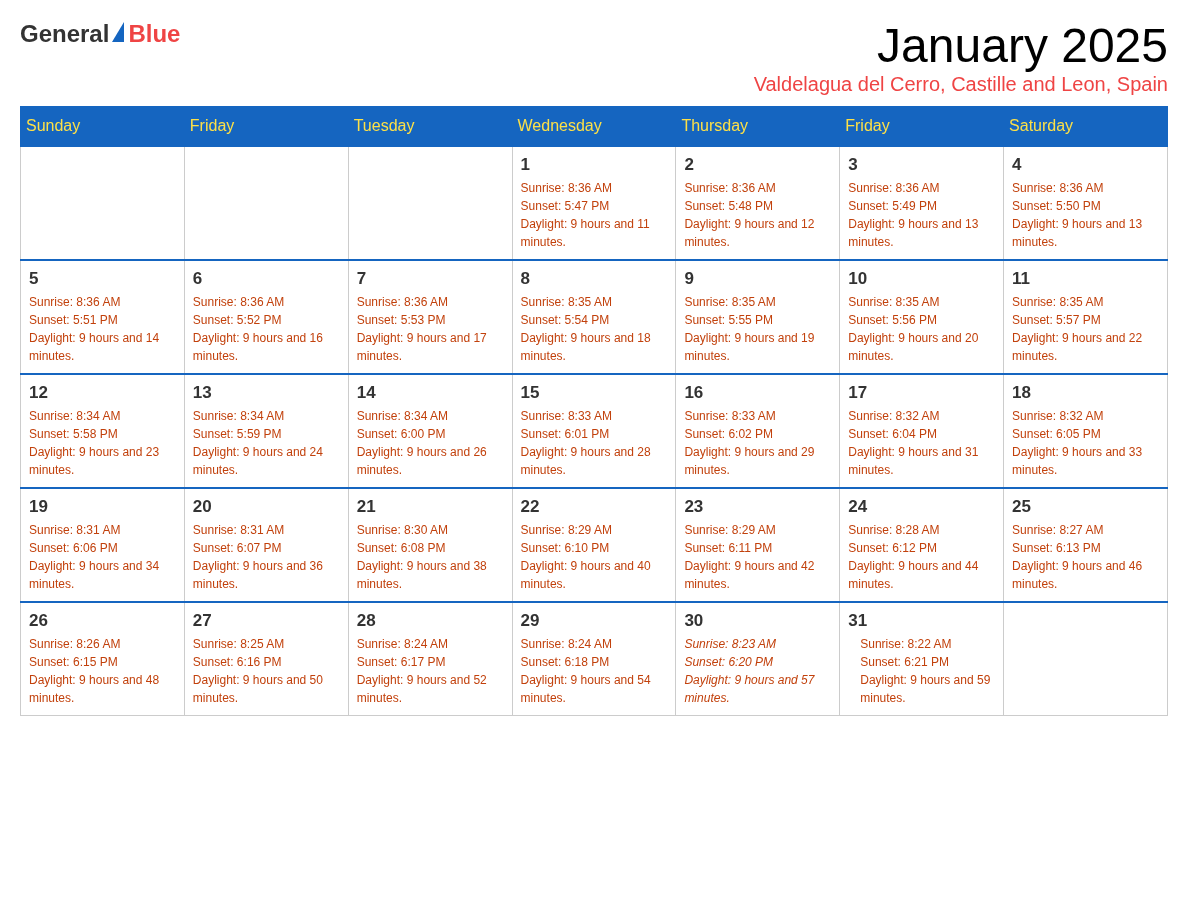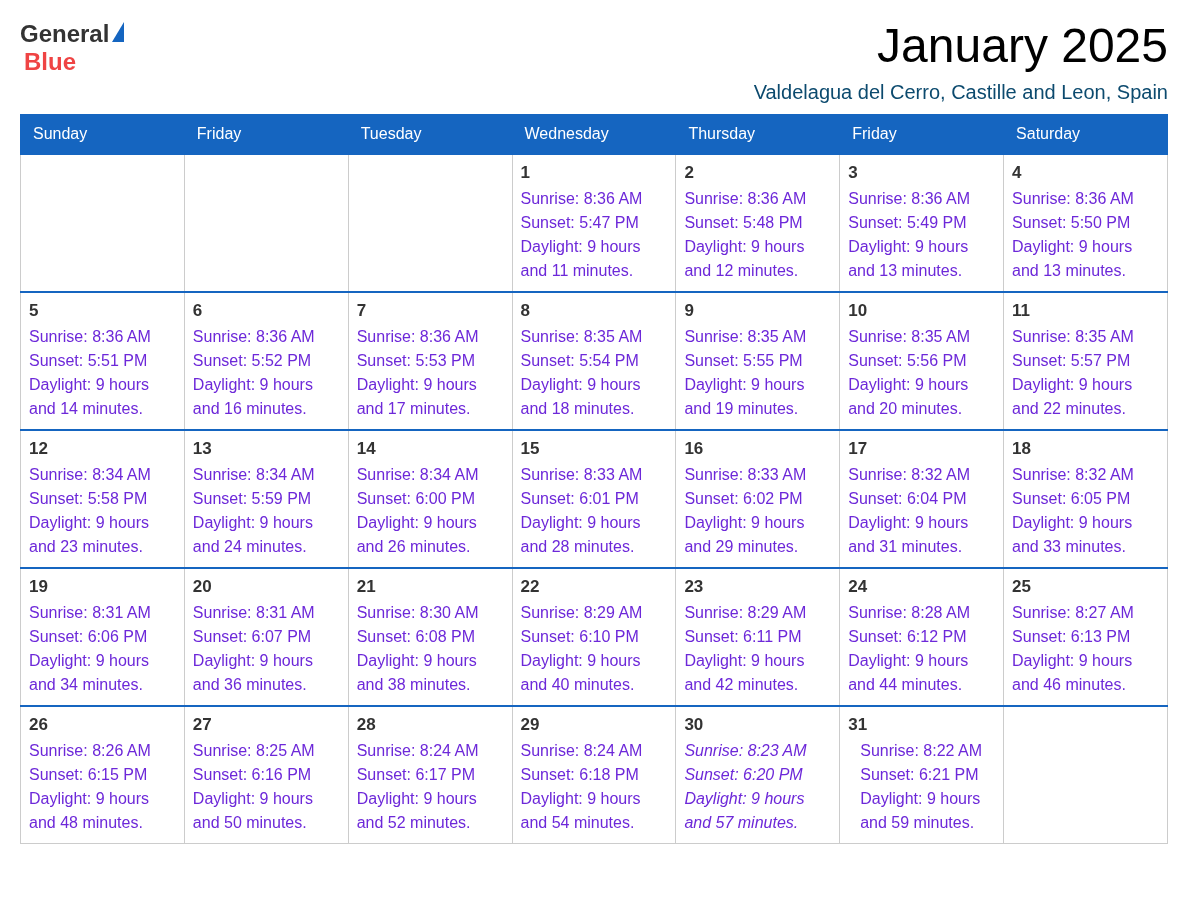--- a/index.html
+++ b/index.html
@@ -20,32 +20,32 @@
       text-align: right;
     }
     .month-title {
       font-size: 48px;
       font-weight: normal;
       color: #000000;
       line-height: 1.1;
     }
     .location-title {
       font-size: 20px;
-      color: #0c4a6e;
-      margin-top: 8px;
+      color: #ef4444;
+      margin-top: 0;
     }
     .calendar {
       width: 100%;
       border-collapse: collapse;
       margin-top: 10px;
     }
     .calendar th {
       background-color: #1565c0;
-      color: #ffffff;
-      padding: 10px 12px;
+      color: #fde047;
+      padding: 10px 5px;
       text-align: left;
       font-size: 16px;
       font-weight: normal;
       border: 1px solid #1565c0;
     }
     .calendar td {
       vertical-align: top;
       padding: 8px;
       border: 1px solid #ccc;
       width: 14.28%;
@@ -54,30 +54,30 @@
     .calendar tr td {
       border-top: 2px solid #1565c0;
     }
     .day-number {
       font-size: 17px;
       font-weight: bold;
       color: #333;
       margin-bottom: 4px;
     }
     .day-info {
-      font-size: 16px;
-      color: #6d28d9;
+      font-size: 12px;
+      color: #c2410c;
       line-height: 1.5;
     }
     .empty-cell {
       background: #fff;
     }
     .logo-wrapper {
       display: flex;
-      flex-direction: column;
+      flex-direction: row;
       align-items: flex-start;
     }
     .logo-row {
       display: flex;
       align-items: center;
     }
     .logo-triangle {
       display: inline-block;
       width: 0;
       height: 0;

